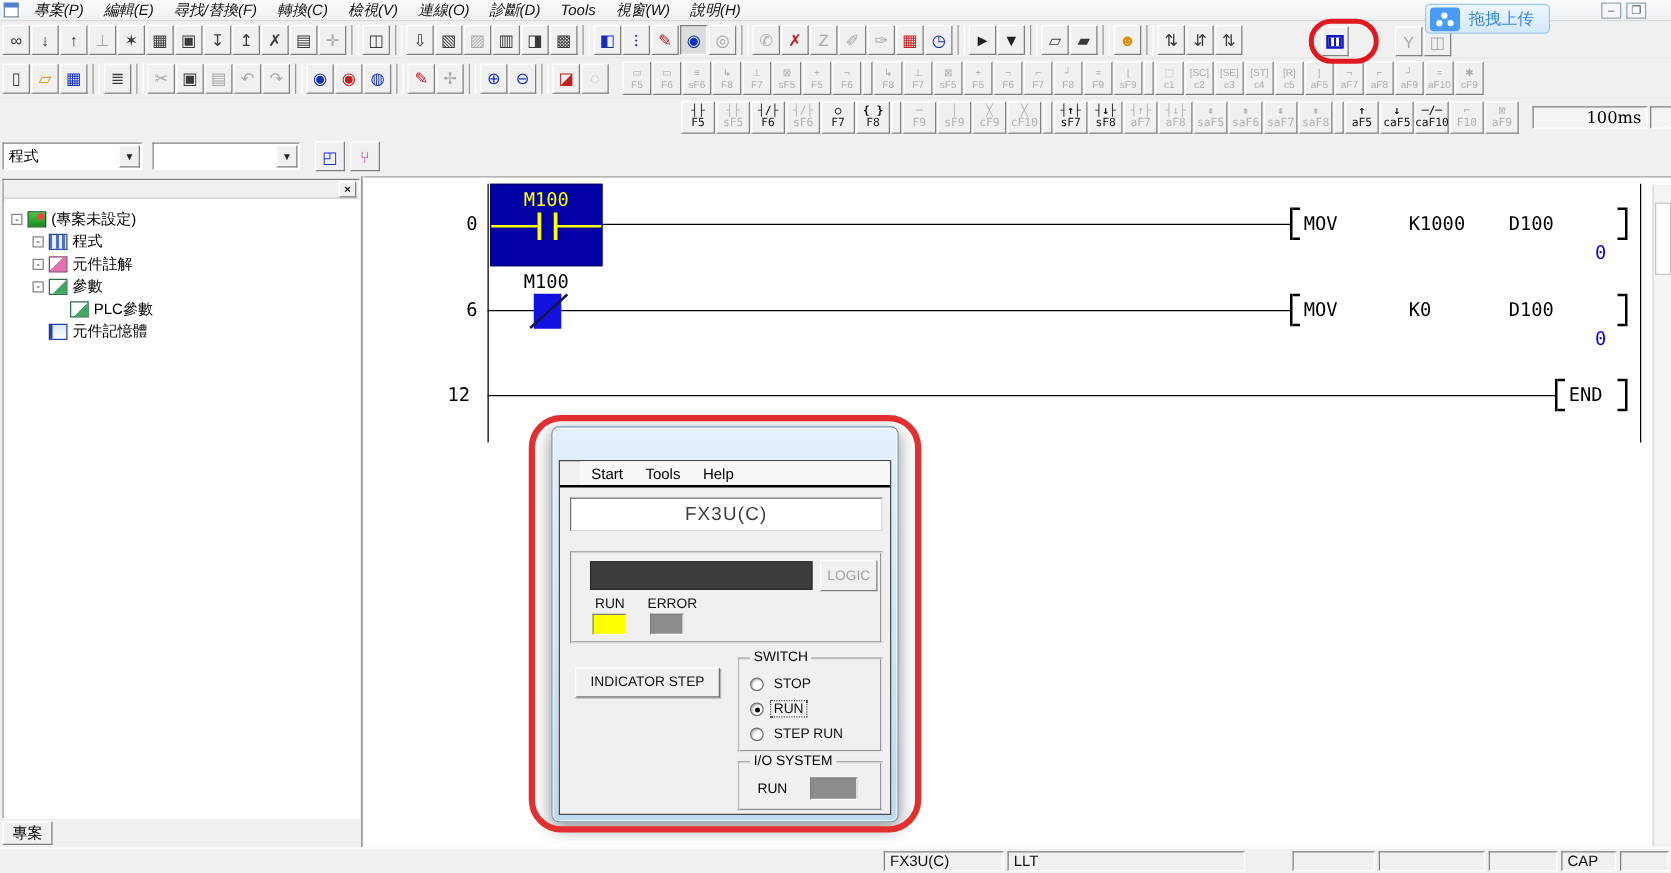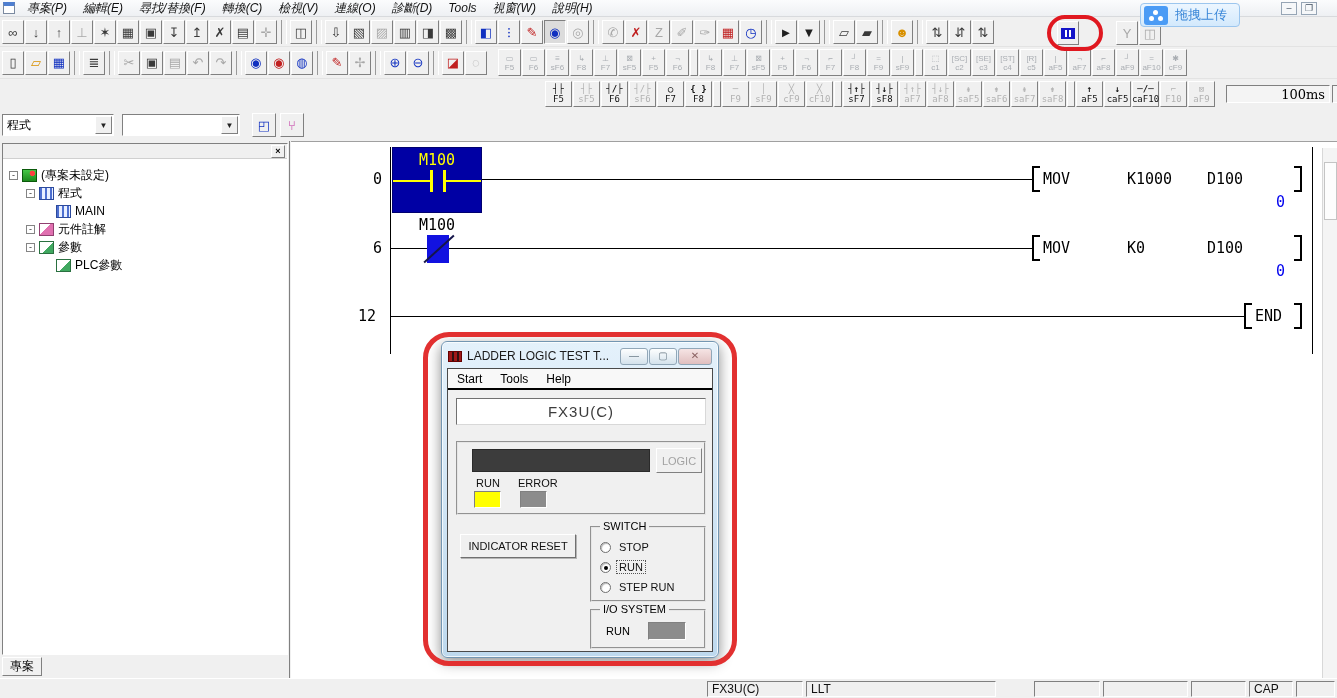--- a/index.html
+++ b/index.html
@@ -134,21 +134,21 @@
   #llt-cap { position:absolute; left:6px; top:4px; right:6px; height:20px; display:flex; align-items:center; }
   #llt-ico { width:14px; height:11px; background:repeating-linear-gradient(90deg,#a01818 0 3px,#301010 3px 5px);
     border:1px solid #600; margin-right:5px; }
   #llt-title { font-size:12px; color:#1a1a1a; flex:1; white-space:nowrap; overflow:hidden; }
   .capbtn { width:28px; height:17px; border:1px solid #91a7b8; border-radius:3px; margin-left:1px;
     background:linear-gradient(#fdfefe,#d4e2ec); color:#6b7b87; font-size:10px; line-height:14px;
     text-align:center; }
   .capbtn.close { background:linear-gradient(#f6e4e4,#e0bfbf); color:#8a6060; width:34px; }
   #llt-client { position:absolute; left:5px; right:5px; top:26px; bottom:5px; background:#f0f0f0;
     border:1px solid #4a4a4a; }
-  #llt-menu { position:absolute; left:0; top:0; right:0; height:19px; background:#f8f8f8;
+  #llt-menu { position:absolute; left:16px; top:0; right:0; height:19px; background:#f8f8f8;
     display:flex; align-items:center; }
   #llt-menu span { padding:0 9px; font-size:12px; }
   #llt-rule { position:absolute; left:0; top:19px; right:0; height:2px; background:#000; }
   #plcbox { position:absolute; left:8px; top:29px; width:250px; height:27px; background:#fff;
     border:1px solid; border-color:#707070 #d8d8d8 #d8d8d8 #707070; display:flex; align-items:center;
     justify-content:center; font-size:15px; color:#3c3c3c; letter-spacing:1px; }
   .grp { position:absolute; border:2px groove #e6e6e6; }
   .grp-title { position:absolute; top:-8px; left:8px; background:#f0f0f0; padding:0 3px; font-size:11px; }
   #ledgrp { left:8px; top:72px; width:250px; height:74px; }
   #ledbar { position:absolute; left:14px; top:6px; width:178px; height:23px; background:#3c3c3c;
@@ -674,21 +674,21 @@
       </button>
       <button class="lbtn off">
         <span class="sym">⌐</span>
         <span class="lbl">F10</span>
       </button>
       <button class="lbtn off">
         <span class="sym">⊠</span>
         <span class="lbl">aF9</span>
       </button>
     </div>
-  <div class="field" style="width:104px; margin-left:10px; justify-content:flex-end; padding-right:4px">100ms</div>
+  <div class="field" style="width:92px; margin-left:10px; justify-content:flex-end; padding-right:4px">100ms</div>
   <div class="field" style="width:64px; margin-left:2px; justify-content:center">RUN</div>
 
 </div>
 
 <div id="navrow">
   <div class="combo" style="width:112px; margin-left:2px">
     <span>程式</span>
       <span class="arr">▼</span>
   </div>
   <div class="combo" style="width:118px; margin-left:8px">
@@ -712,41 +712,41 @@
 
     <div class="trow" style="padding-left: 6px;">
         <span class="tbox">-</span>
         <span class="ticon ic-root"></span>
         <span>(專案未設定)</span>
       </div>
         <div class="trow" style="padding-left: 23px;">
         <span class="tbox">-</span>
         <span class="ticon ic-prog"></span>
         <span>程式</span>
-      </div>
-        <div class="trow" style="padding-left: 40px;">
-        <span class="tbox"></span>
-        <span class="ticon ic-prog"></span>
-        <span>MAIN</span>
       </div>
         <div class="trow" style="padding-left: 23px;">
         <span class="tbox">-</span>
         <span class="ticon ic-com"></span>
         <span>元件註解</span>
       </div>
         <div class="trow" style="padding-left: 23px;">
         <span class="tbox">-</span>
         <span class="ticon ic-par"></span>
         <span>參數</span>
       </div>
         <div class="trow" style="padding-left: 40px;">
         <span class="tbox"></span>
         <span class="ticon ic-par"></span>
         <span>PLC參數</span>
       </div>
+        <div class="trow" style="padding-left: 23px;">
+        <span class="tbox"></span>
+        <span class="ticon ic-mem"></span>
+        <span>元件記憶體</span>
+      </div>
       </div>
   </div>
   <div id="proj-tab">專案</div>
 </div>
 
 <div id="ladder">
   <div class="rail" style="left:99px"></div>
   <div class="rail" style="left:1021px"></div>
 
   <div class="stepnum" style="left:65px; top:28px">0</div>
@@ -782,46 +782,39 @@
   <span class="lbr" style="left:953px; top:161px"></span>
   <span class="itext" style="left:964px; top:165px">END</span>
   <span class="rbr" style="left:1003px; top:161px"></span>
 
   <div id="vscroll">
       <div id="vthumb"></div>
     </div>
 </div>
 
 <div id="llt">
-  <div id="llt-cap">
-    <span id="llt-ico"></span>
-    <span id="llt-title">LADDER LOGIC TEST T...</span>
-    <span class="capbtn">—</span>
-    <span class="capbtn">▢</span>
-    <span class="capbtn close">✕</span>
-  </div>
   <div id="llt-client">
     <div id="llt-menu">
       <span>Start</span>
       <span>Tools</span>
       <span>Help</span>
     </div>
     <div id="llt-rule"></div>
     <div id="plcbox">FX3U(C)</div>
 
     <div id="ledgrp" class="grp">
       <div id="ledbar"></div>
       <button id="trapbtn">LOGIC</button>
       <span class="ledlbl" style="left:18px">RUN</span>
       <span class="ledlbl" style="left:60px">ERROR</span>
       <div id="run-led" class="ledbox"></div>
       <div id="err-led" class="ledbox"></div>
     </div>
 
-    <button id="resetbtn">INDICATOR RESET</button>
+    <button id="resetbtn">INDICATOR STEP</button>
 
     <div id="switchgrp" class="grp">
       <span class="grp-title">SWITCH</span>
       <div>
 
       <div class="radio-row" style="top: 12px;">
           <span class="rdot"></span>
           <span class="rlbl">STOP</span>
         </div>
           <div class="radio-row sel" style="top: 32px;">

